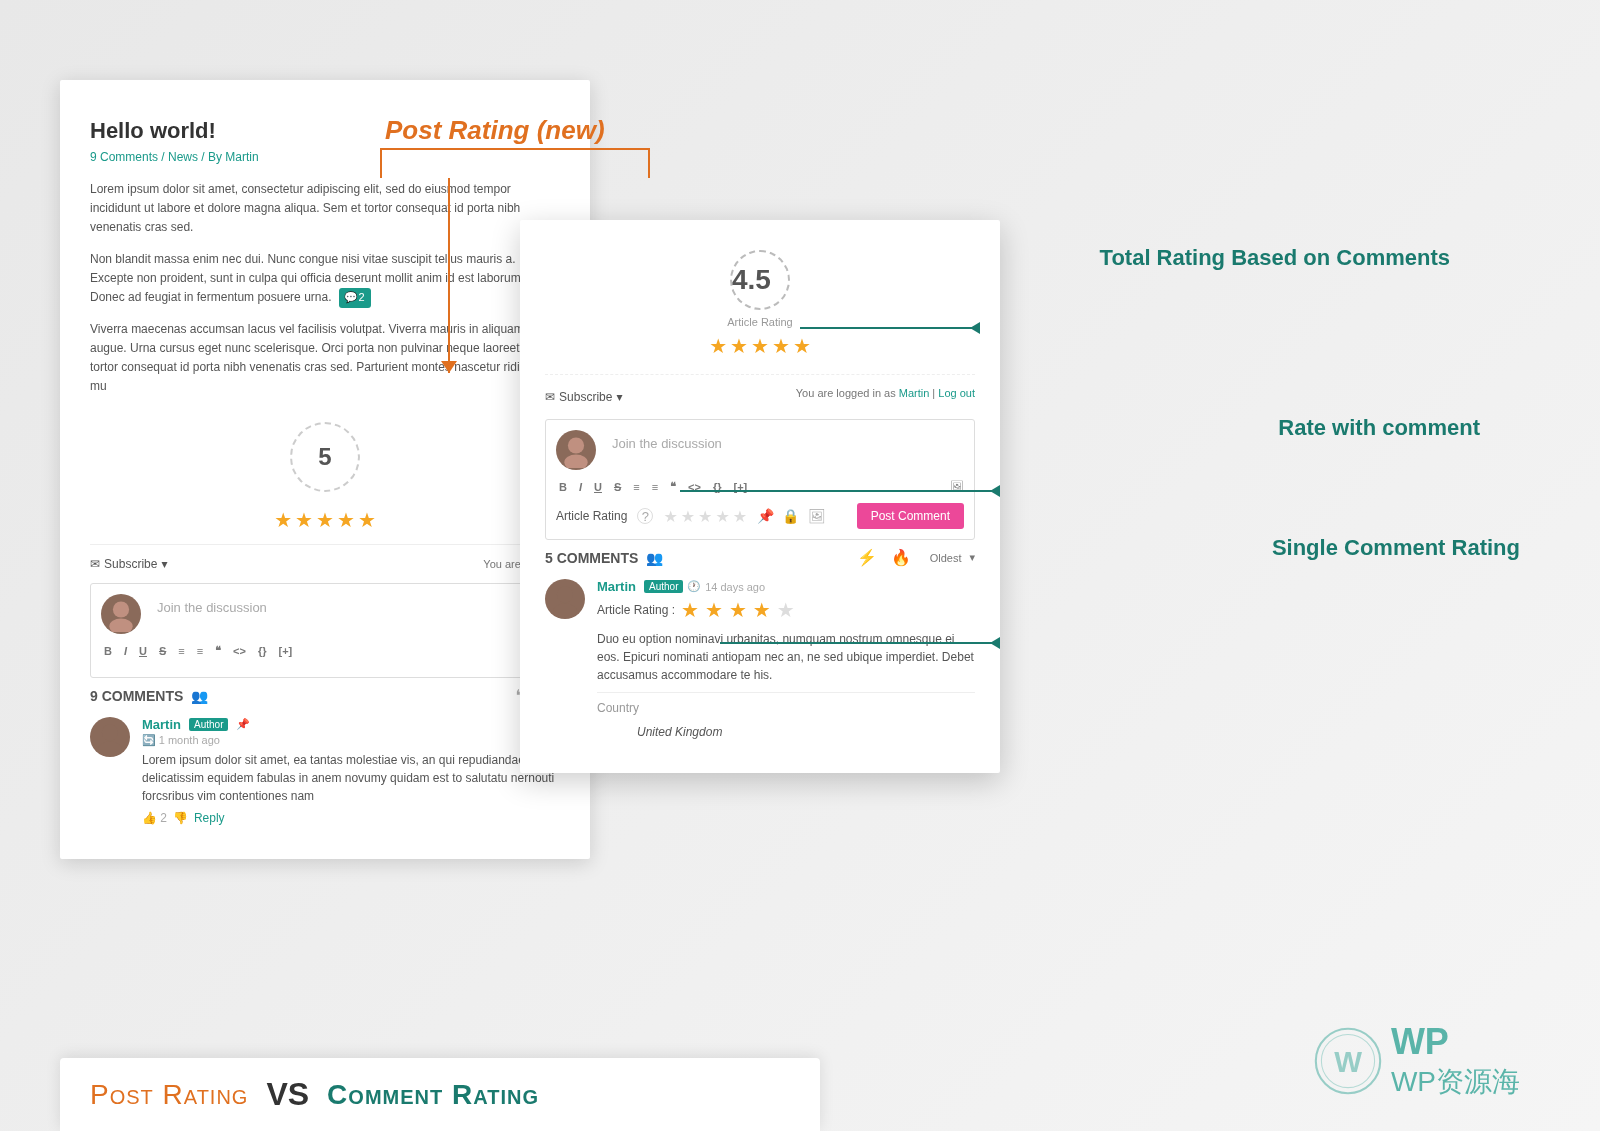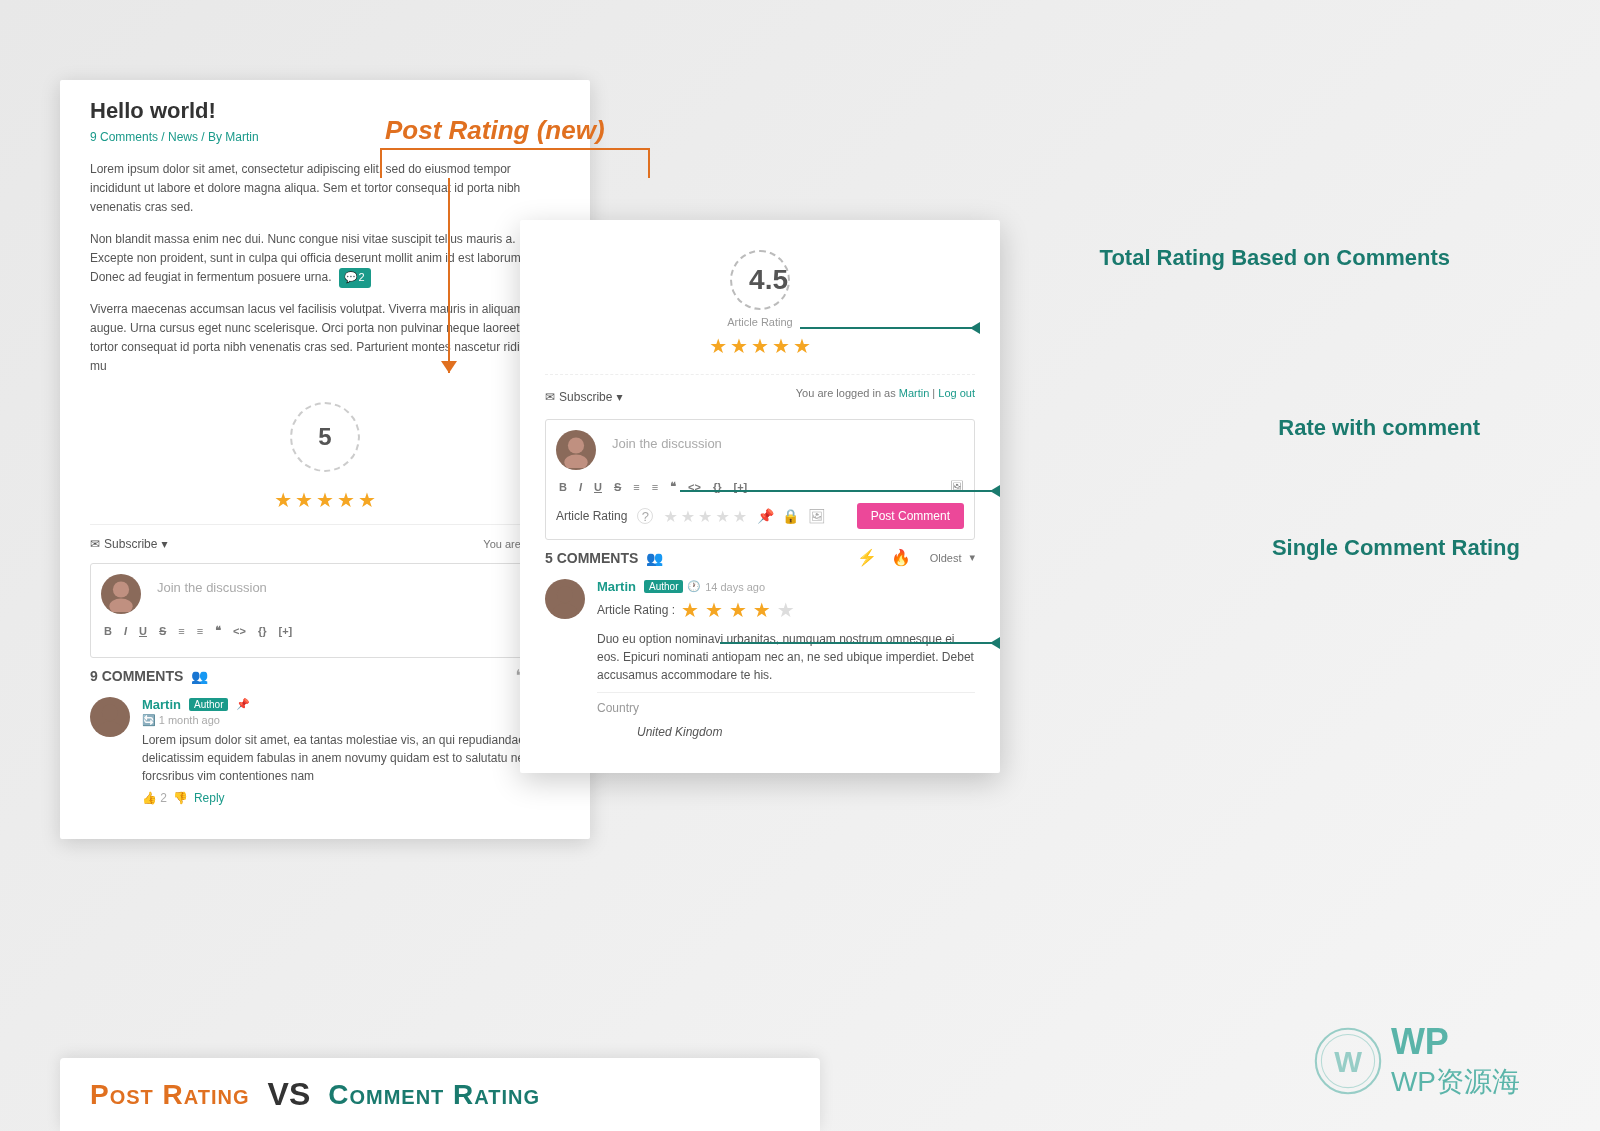--- a/index.html
+++ b/index.html
@@ -20,21 +20,21 @@
 
     
     .card-back {
       position: absolute;
       top: 80px;
       left: 60px;
       width: 530px;
       background: #fff;
       box-shadow: 0 4px 20px rgba(0,0,0,0.15);
       border-radius: 2px;
-      padding: 18px 30px 20px;
+      padding: 38px 30px 20px;
       z-index: 1;
     }
 
     
     .card-front {
       position: absolute;
       top: 220px;
       left: 520px;
       width: 480px;
       background: #fff;
@@ -434,21 +434,21 @@
     .rating-num {
       font-size: 28px;
       font-weight: bold;
       color: #555;
       border: 2px dashed #bbb;
       border-radius: 50%;
       width: 60px;
       height: 60px;
       display: flex;
       align-items: center;
-      justify-content: flex-end;
+      justify-content: flex-start;
       margin: 0 auto 6px;
     }
     .rating-label-text {
       font-size: 11px;
       color: #999;
       margin-bottom: 6px;
     }
 
     .article-rating-label {
       font-size: 12px;
@@ -725,21 +725,21 @@
       <div class="comment-text">Duo eu option nominavi urbanitas, numquam nostrum omnesque ei eos. Epicuri nominati antiopam nec an, ne sed ubique imperdiet. Debet accusamus accommodare te his.</div>
       <div class="comment-field">
         <span class="field-label">Country</span>
         <span class="field-value" style="margin-left:40px;font-style:italic;">United Kingdom</span>
       </div>
     </div>
   </div>
 </div>
 
 <div style="position:absolute; bottom:0; left:60px; width:760px; background:white; border-radius:4px 4px 0 0; padding:18px 30px; box-shadow:0 -2px 15px rgba(0,0,0,0.1); z-index:8; display:flex; align-items:center; gap:18px;">
-  <span style="color:#e07020; font-size:28px; font-weight:bold; font-variant:small-caps; letter-spacing:1px;">Post Rating</span>
+  <span style="color:#e07020; font-size:28px; font-weight:normal; font-variant:small-caps; letter-spacing:1px;">Post Rating</span>
   <span style="color:#333; font-size:32px; font-weight:bold;">VS</span>
   <span style="color:#1a7a6e; font-size:28px; font-weight:bold; font-variant:small-caps; letter-spacing:1px;">Comment Rating</span>
 </div>
 
 <div class="wp-watermark">
   <svg class="wp-logo-circle" viewBox="0 0 100 100" xmlns="http://www.w3.org/2000/svg">
     <circle cx="50" cy="50" r="46" fill="none" stroke="#1a9a8a" stroke-width="3" opacity="0.6"></circle>
     <circle cx="50" cy="50" r="38" fill="none" stroke="#1a9a8a" stroke-width="1.5" opacity="0.4"></circle>
     <text x="50" y="65" text-anchor="middle" font-size="42" font-weight="bold" fill="#1a9a8a" opacity="0.6">W</text>
   </svg>

